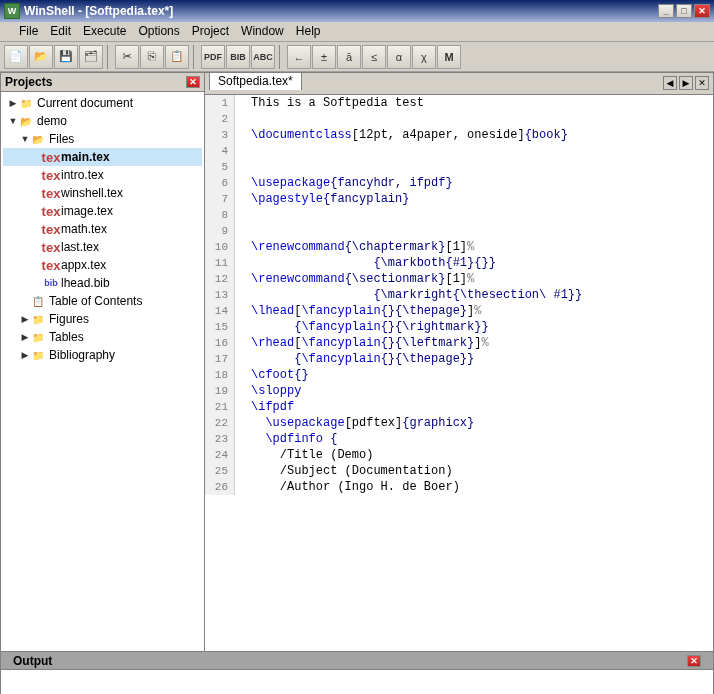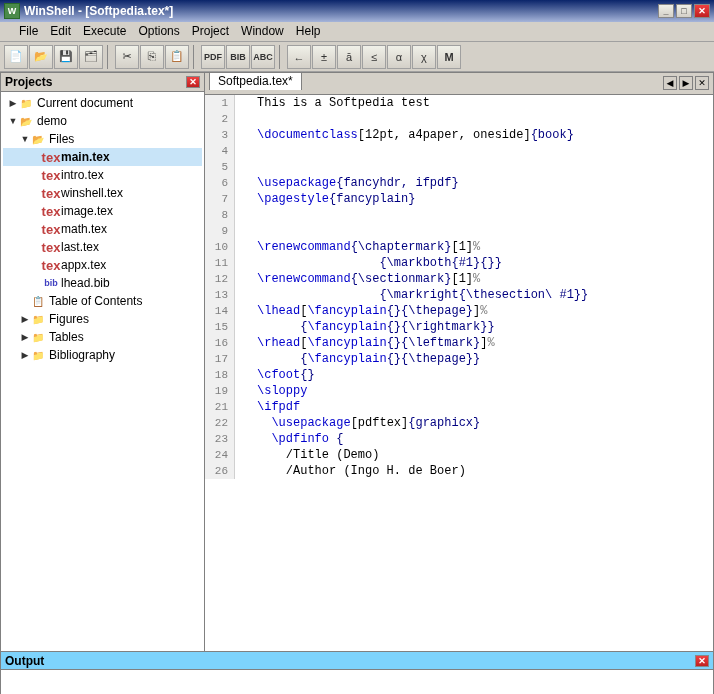--- a/index.html
+++ b/index.html
@@ -173,45 +173,45 @@
       min-width: 30px;
       text-align: right;
       padding-right: 6px;
       color: #808080;
       background: #f0f0f0;
       border-right: 1px solid #d0d0d0;
       user-select: none;
       font-size: 11px;
     }
     .line-content {
-      padding-left: 22px;
+      padding-left: 16px;
       white-space: pre;
       color: #000;
     }
     .kw-cmd { color: #0000cc; }
     .kw-comment { color: #808080; }
     .kw-brace { color: #000080; }
 
     
     .output-panel {
       height: 110px;
       background: white;
       border: 1px solid #808080;
       border-top: none;
       display: flex;
       flex-direction: column;
     }
     .output-header {
-      background: #7dd3fc;
+      background: #a3a3a3;
       border-bottom: 1px solid #808080;
       height: 18px;
       display: flex;
       align-items: center;
       justify-content: space-between;
-      padding: 0 4px;
+      padding: 0 12px;
       font-size: 12px;
       font-weight: bold;
       gap: 8px;
     }
     .output-content { flex: 1; padding: 4px; overflow: auto; }
 
     
     .code-editor::-webkit-scrollbar { width: 16px; }
     .code-editor::-webkit-scrollbar-track { background: #f0f0f0; }
     .code-editor::-webkit-scrollbar-thumb { background: #c0c0c0; border: 1px solid #808080; }
@@ -489,20 +489,24 @@
       </div>
       <div class="code-line">
         <span class="line-num">23</span>
         <span class="line-content">  <span class="kw-cmd">\pdfinfo</span> <span class="kw-brace">{</span></span>
       </div>
       <div class="code-line">
         <span class="line-num">24</span>
         <span class="line-content">    /Title (Demo)</span>
       </div>
       <div class="code-line">
+        <span class="line-num">25</span>
+        <span class="line-content">    /Subject (Documentation)</span>
+      </div>
+      <div class="code-line">
         <span class="line-num">26</span>
         <span class="line-content">    /Author (Ingo H. de Boer)</span>
       </div>
 
     </div>
   </div>
 </div>
 
 <div class="output-panel">
   <div class="output-header">

